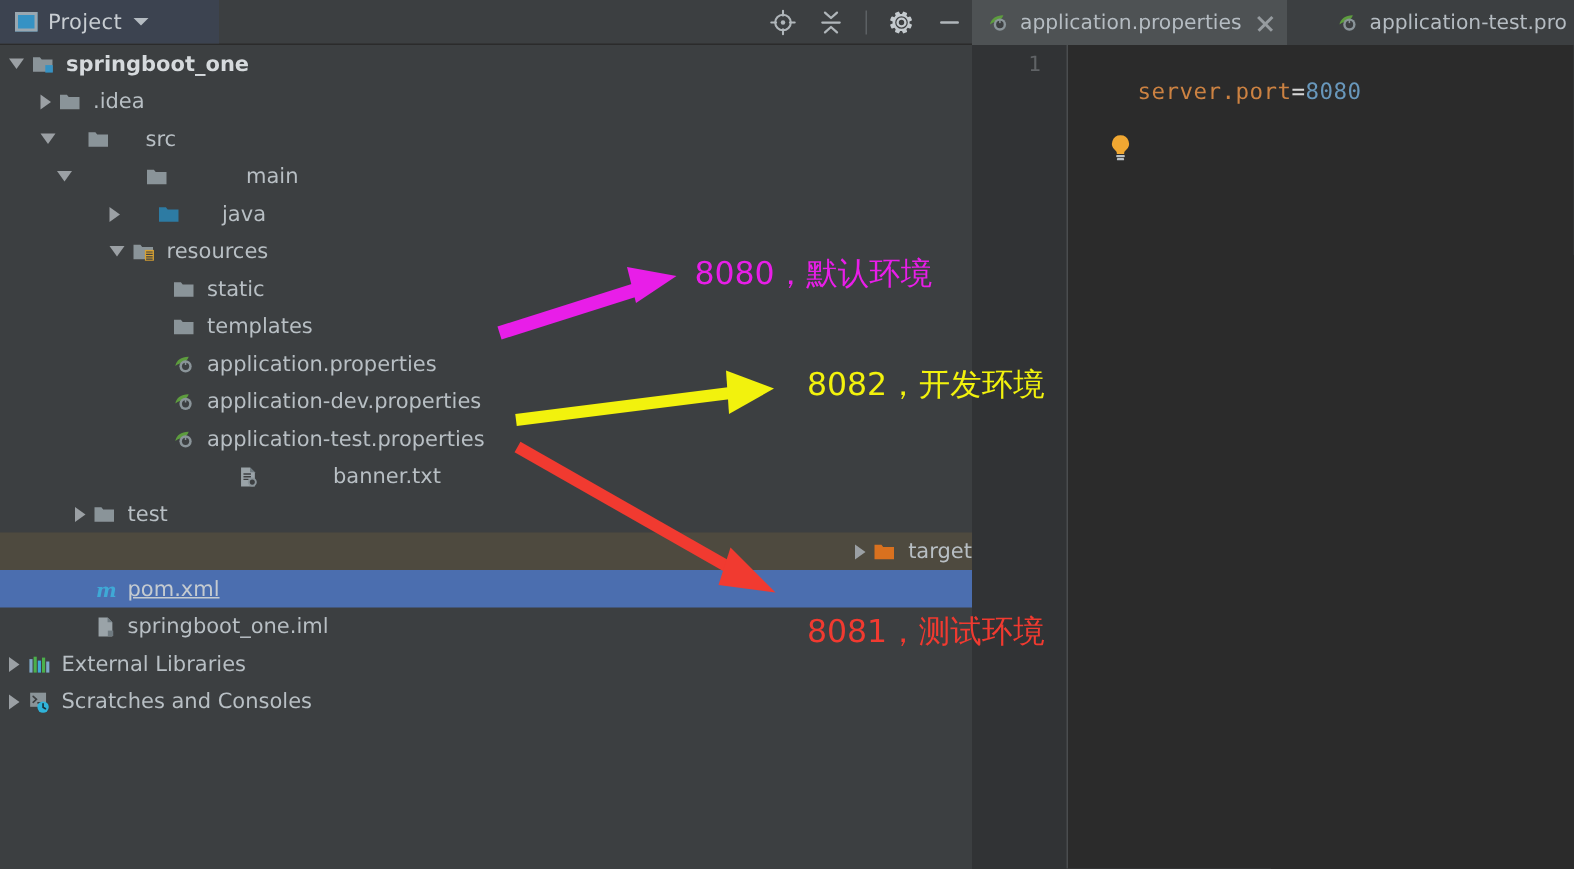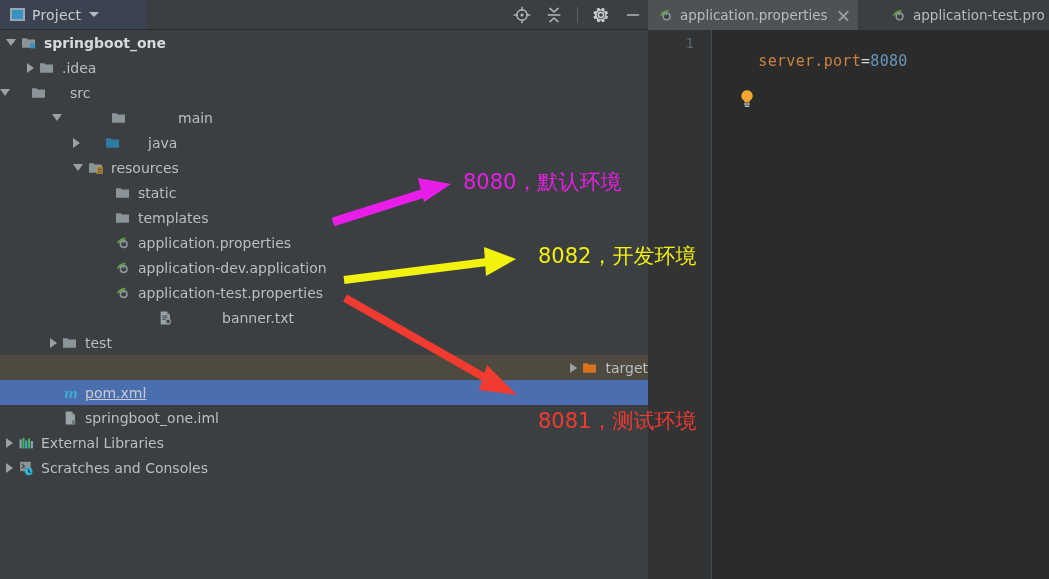--- a/index.html
+++ b/index.html
@@ -286,29 +286,29 @@
   </div>
 
   <div class="row" style="padding-left:27px;">
     <span class="arrow right"></span>
     <svg class="ic" viewBox="0 0 17 16">
       <path fill="#8a9499" d="M1 3.2h4.6l1.2 1.4h7.2v8.2H1z"></path>
     </svg>
     <span class="lbl">.idea</span>
   </div>
 
-  <div class="row" style="gap:16px;">
+  <div class="row" style="padding-left:27px;gap:16px;">
     <span class="arrow down"></span>
     <svg class="ic" viewBox="0 0 17 16">
       <path fill="#8a9499" d="M1 3.2h4.6l1.2 1.4h7.2v8.2H1z"></path>
     </svg>
     <span class="lbl">src</span>
   </div>
 
-  <div class="row" style="padding-left:52px;gap:44px;">
+  <div class="row" style="padding-left:38px;gap:44px;">
     <span class="arrow down"></span>
     <svg class="ic" viewBox="0 0 17 16">
       <path fill="#8a9499" d="M1 3.2h4.6l1.2 1.4h7.2v8.2H1z"></path>
     </svg>
     <span class="lbl">main</span>
   </div>
 
   <div class="row" style="padding-left:73px;gap:20px;">
     <span class="arrow right"></span>
     <svg class="ic" viewBox="0 0 17 16">
@@ -355,21 +355,21 @@
   </div>
 
   <div class="row" style="padding-left:103px;">
     <span class="arrow none"></span>
     <svg class="ic" viewBox="0 0 16 16">
       <path fill="#5d9c3e" d="M1.4 9C2 5.1 5.6 2.7 10.3 2.8c-.5 1.6-1.6 2.8-3.1 3.6-1.7.9-3.9 1-5.8 2.6z"></path>
       <circle cx="8.2" cy="9.2" r="4.1" fill="#8a9499"></circle>
       <circle cx="8.2" cy="9.2" r="2.4" fill="#3c3f41"></circle>
       <rect x="7.7" y="5.7" width="1" height="2.6" fill="#8a9499"></rect>
     </svg>
-    <span class="lbl">application-dev.application</span>
+    <span class="lbl">application-dev.properties</span>
   </div>
 
   <div class="row" style="padding-left:103px;">
     <span class="arrow none"></span>
     <svg class="ic" viewBox="0 0 16 16">
       <path fill="#5d9c3e" d="M1.4 9C2 5.1 5.6 2.7 10.3 2.8c-.5 1.6-1.6 2.8-3.1 3.6-1.7.9-3.9 1-5.8 2.6z"></path>
       <circle cx="8.2" cy="9.2" r="4.1" fill="#8a9499"></circle>
       <circle cx="8.2" cy="9.2" r="2.4" fill="#3c3f41"></circle>
       <rect x="7.7" y="5.7" width="1" height="2.6" fill="#8a9499"></rect>
     </svg>

